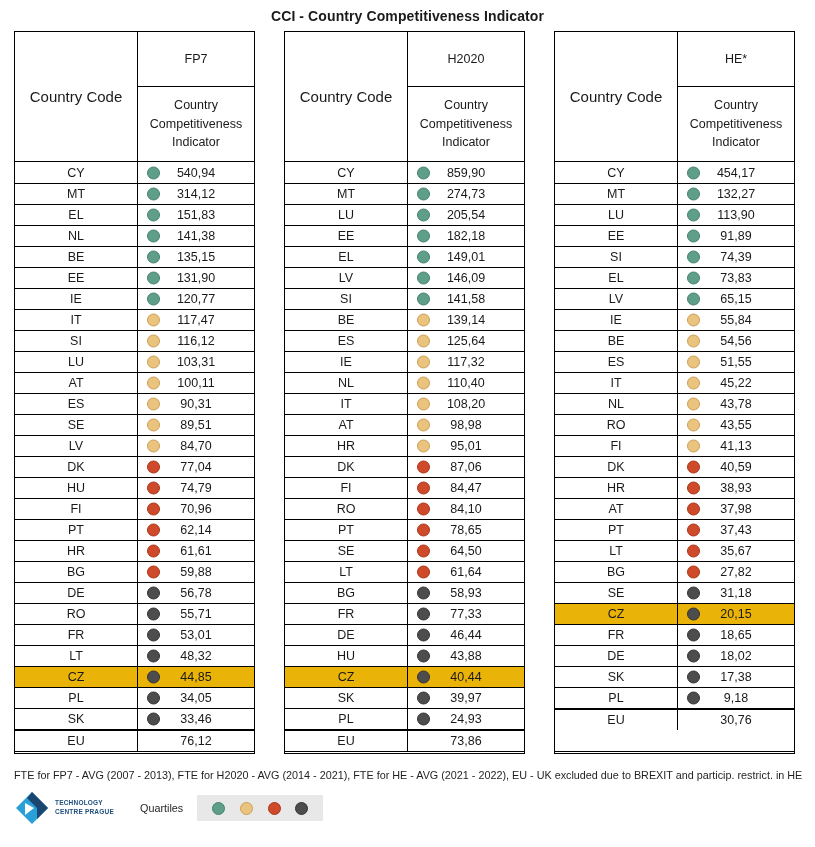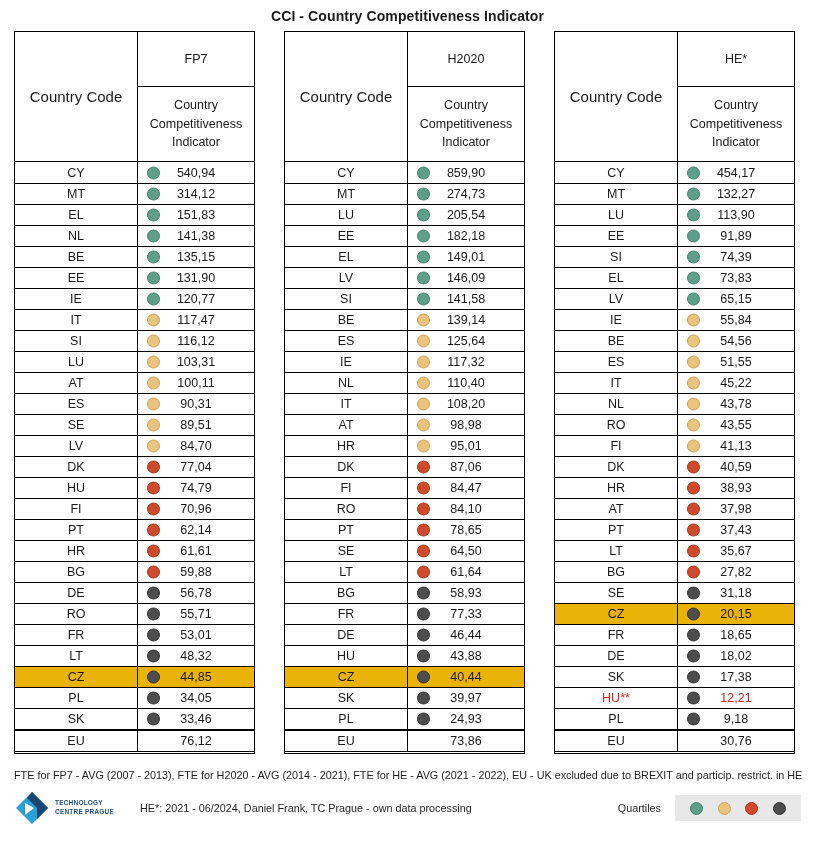--- a/index.html
+++ b/index.html
@@ -685,27 +685,20 @@
           </div>
         </div>
         <div class="row">
           <div class="c1">SK</div>
           <div class="c2">
             <span class="dot" style="background: rgb(77, 77, 77); border-color: rgb(51, 51, 51);"></span>
             <span class="val">17,38</span>
           </div>
         </div>
         <div class="row">
-          <div class="c1 alert">HU**</div>
-          <div class="c2 alert">
-            <span class="dot" style="background: rgb(77, 77, 77); border-color: rgb(51, 51, 51);"></span>
-            <span class="val">12,21</span>
-          </div>
-        </div>
-        <div class="row">
           <div class="c1">PL</div>
           <div class="c2">
             <span class="dot" style="background: rgb(77, 77, 77); border-color: rgb(51, 51, 51);"></span>
             <span class="val">9,18</span>
           </div>
         </div>
       </div>
     <div class="row eu-row">
       <div class="c1">EU</div>
       <div class="c2">
@@ -723,21 +716,20 @@
       <svg width="36" height="36" viewBox="0 0 36 36">
         <polygon points="18,2 34,18 18,34 2,18" fill="#2aa0d8"></polygon>
         <polygon points="18,2 34,18 23,29 23,18 13,8" fill="#1b4672"></polygon>
         <polygon points="11,13 20,18 11,25" fill="#ffffff"></polygon>
       </svg>
       <div class="logo-text">
         <div>TECHNOLOGY</div>
         <div>CENTRE PRAGUE</div>
       </div>
     </div>
-    <div class="he-note">HE*: 2021 - 06/2024, Daniel Frank, TC Prague - own data processing</div>
     <div class="quartiles-label">Quartiles</div>
     <div class="legend-box">
         <span class="dot legend-dot" style="background: rgb(95, 158, 136); border-color: rgb(68, 131, 108);"></span>
         <span class="dot legend-dot" style="background: rgb(234, 195, 126); border-color: rgb(205, 160, 85);"></span>
         <span class="dot legend-dot" style="background: rgb(207, 74, 43); border-color: rgb(171, 53, 23);"></span>
         <span class="dot legend-dot" style="background: rgb(77, 77, 77); border-color: rgb(51, 51, 51);"></span>
       </div>
   </div>
 
 </div>

